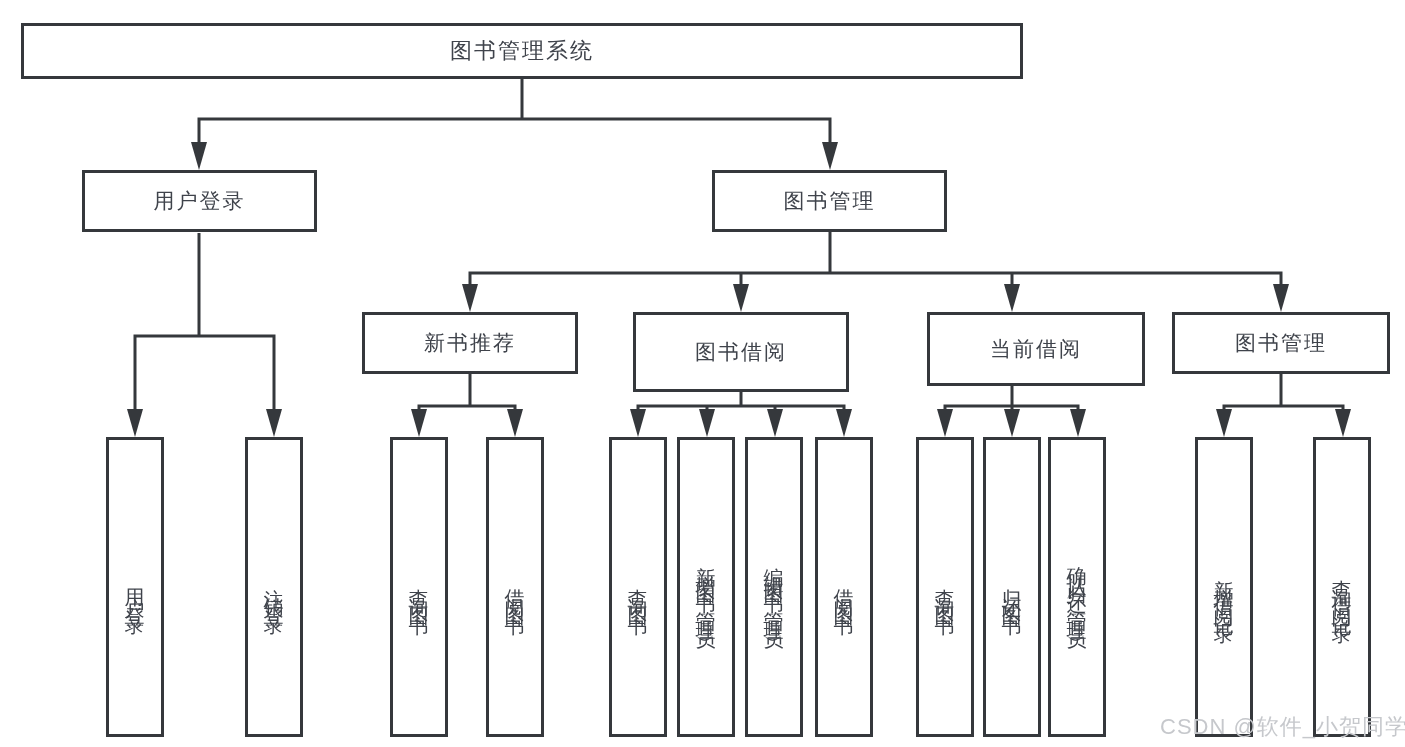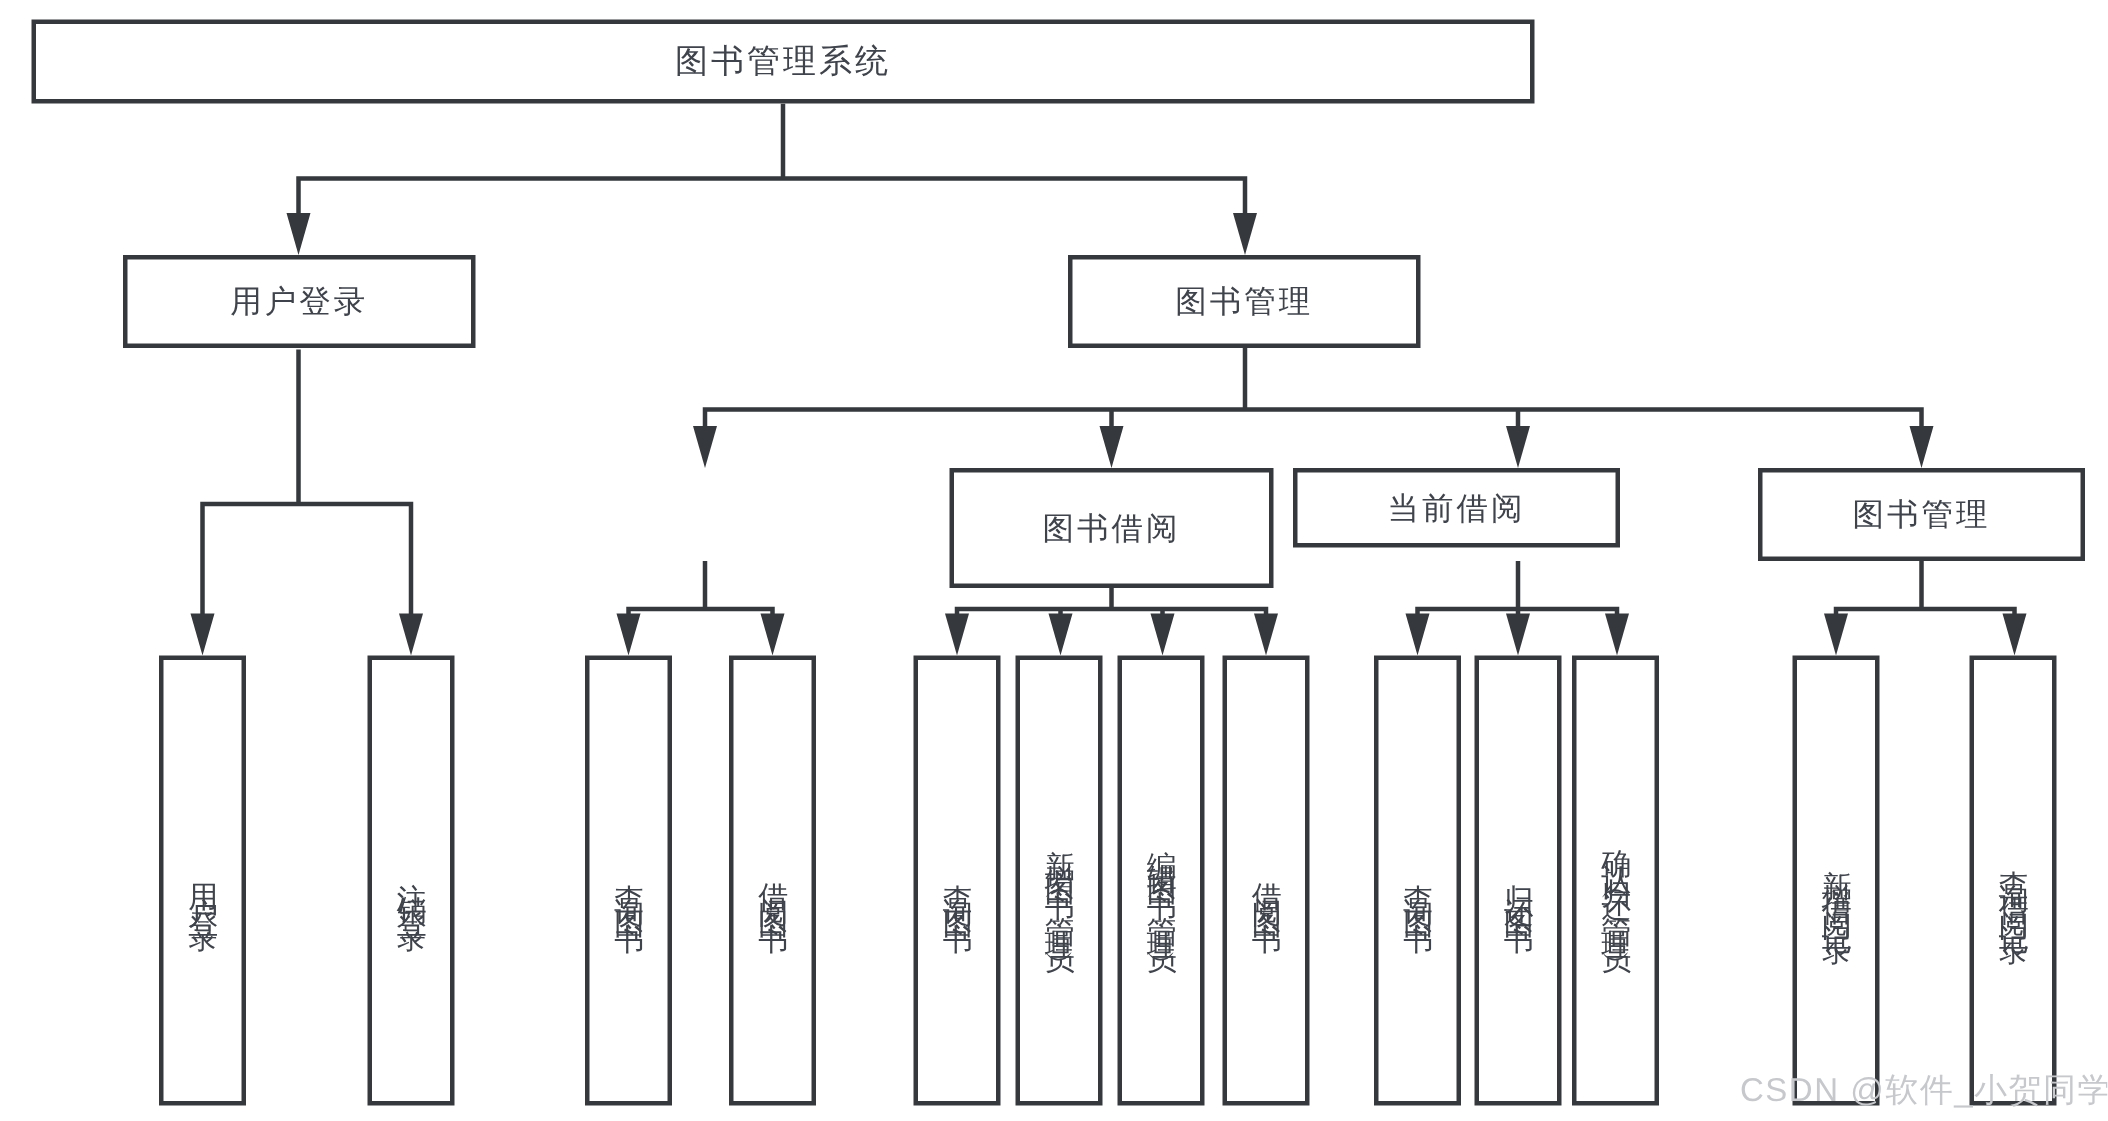--- a/index.html
+++ b/index.html
@@ -25,21 +25,21 @@
     display: flex;
     align-items: center;
     justify-content: center;
     color: #3f434b;
   }
   .box-h {
     font-size: 21px;
     letter-spacing: 2px;
     white-space: nowrap;
   }
-  .box-h.root-box { font-size: 22px; }
+  .box-h.root-box { font-size: 22px; margin-top: 10px; }
   .box-v {
     top: 437px;
     width: 58px;
     height: 300px;
     font-size: 20px;
   }
   .box-v .vtext {
     writing-mode: vertical-rl;
     text-orientation: mixed;
     letter-spacing: 9px;
@@ -112,24 +112,27 @@
     <span>图书管理系统</span>
   </div>
 
   <div class="box box-h" style="left:82px; top:170px; width:235px; height:62px;">
     <span>用户登录</span>
   </div>
   <div class="box box-h" style="left:712px; top:170px; width:235px; height:62px;">
     <span>图书管理</span>
   </div>
 
+  <div class="box box-h" style="left:362px; top:312px; width:216px; height:62px;">
+    <span>新书推荐</span>
+  </div>
   <div class="box box-h" style="left:633px; top:312px; width:216px; height:80px;">
     <span>图书借阅</span>
   </div>
-  <div class="box box-h" style="left:862px; top:312px; width:218px; height:53px;">
+  <div class="box box-h" style="left:927px; top:312px; width:218px; height:74px;">
     <span>当前借阅</span>
   </div>
   <div class="box box-h" style="left:1172px; top:312px; width:218px; height:62px;">
     <span>图书管理</span>
   </div>
 
   <div class="box box-v" style="left:106px;">
     <span class="vtext">用户登录</span>
   </div>
   <div class="box box-v" style="left:245px;">

